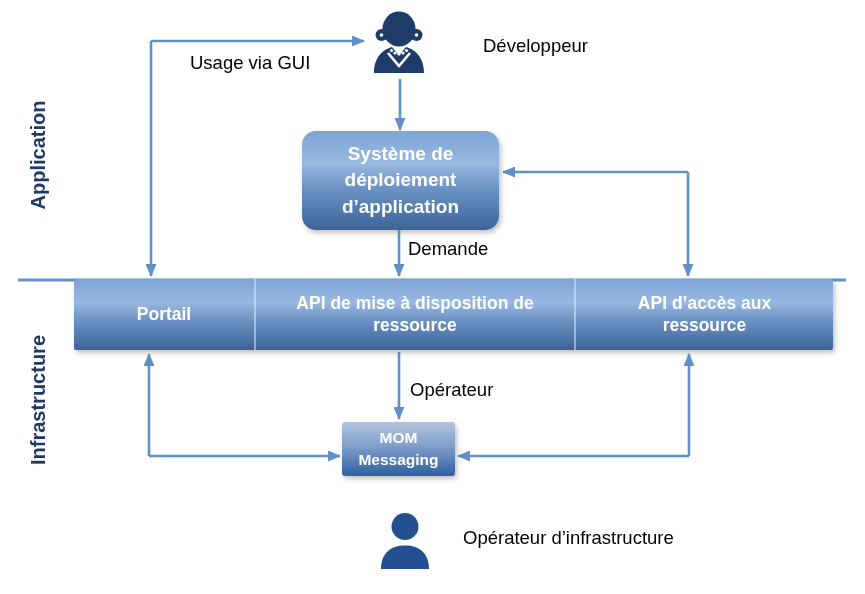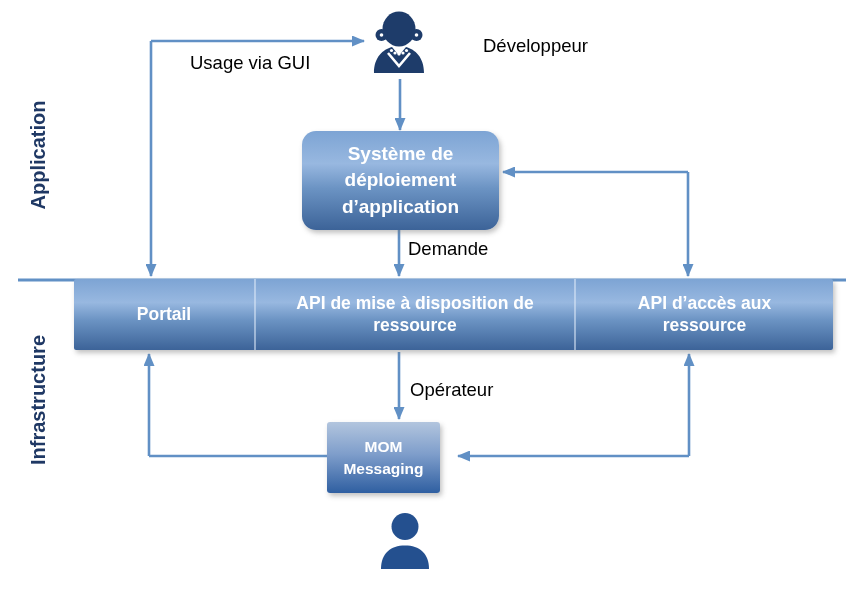--- a/index.html
+++ b/index.html
@@ -26,21 +26,21 @@
   .sec-portail   { width:180px; }
   .sec-provision { width:318px; }
   .sec-access    { flex:1; }
   .sec-provision .wrap { max-width:272px; }
   .sec-access    .wrap { max-width:165px; }
 
   .node { position:absolute; z-index:2; display:flex; align-items:center; justify-content:center; text-align:center; }
   .node-system { left:302px; top:131px; width:197px; height:99px; border-radius:14px; font-size:19px; line-height:1.4; }
   .node-system .wrap { max-width:145px; }
   .node-mom {
-    left:327px; top:422px; width:113px; height:71px; border-radius:3px;
+    left:342px; top:422px; width:113px; height:54px; border-radius:3px;
     font-size:15.5px; line-height:1.4; font-weight:bold; color:#fff;
     background:linear-gradient(180deg, var(--momTop) 0%, var(--momMid) 45%, var(--momBottom) 100%);
     box-shadow:2px 3px 5px rgba(120,120,120,0.45);
   }
   .node-mom .wrap { max-width:85px; }
 
   
   .flabel { position:absolute; z-index:3; color:#000; font-size:18.5px; white-space:nowrap; }
   .lbl-developpeur { left:450px; top:35px;margin-left:33px; }
   .lbl-usage-gui   { left:162px; top:52px;margin-left:28px; }
@@ -139,18 +139,19 @@
   </div>
 
   <div class="actor actor-operator">
     <svg width="58" height="57" viewBox="0 0 58 57" xmlns="http://www.w3.org/2000/svg">
       <g fill="var(--personOp)">
         <circle cx="29" cy="14.5" r="13.5"></circle>
         <path d="M5,57 C5,41.5 14.5,33.5 29,33.5 C43.5,33.5 53,41.5 53,57 Z"></path>
       </g>
     </svg>
   </div>
+  <div class="flabel lbl-operateur">Opérateur d’infrastructure</div>
 
   <div class="flabel lbl-usage-gui">Usage via GUI</div>
   <div class="flabel lbl-demande">Demande</div>
   <div class="flabel lbl-creation">Opérateur</div>
 
 </div>
 
 </body></html>

